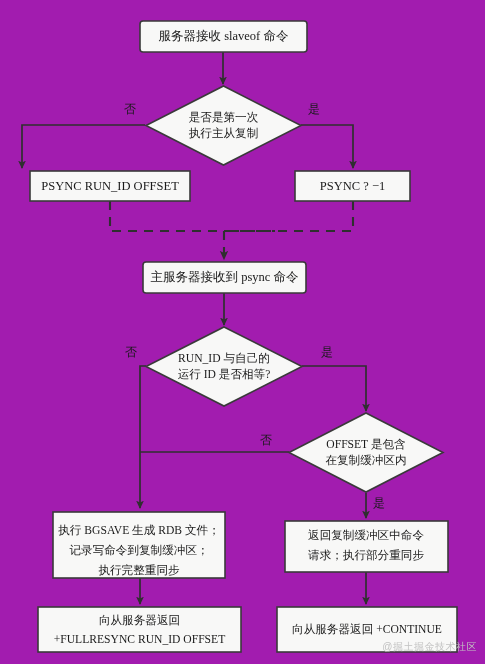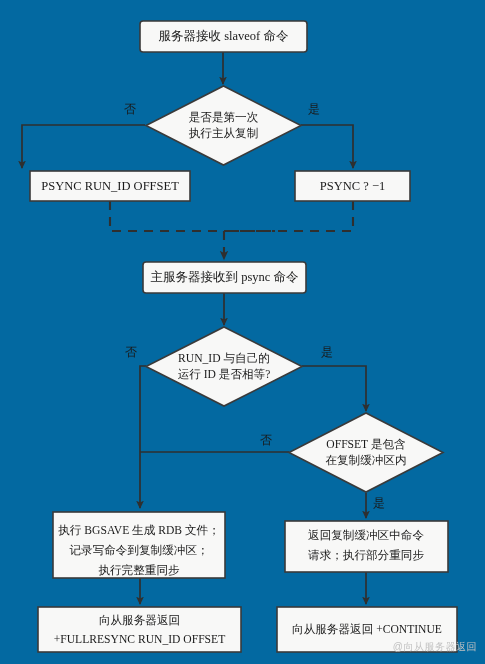--- a/index.html
+++ b/index.html
@@ -4,21 +4,21 @@
 <style>
   html, body {
     margin: 0;
     padding: 0;
     background: #ffffff;
   }
   #canvas {
     position: relative;
     width: 485px;
     height: 664px;
-    background: #0369a1;
+    background: #a21caf;
     font-family: "Liberation Serif", "DejaVu Serif", serif;
     overflow: hidden;
   }
   #flow {
     position: absolute;
     top: 0;
     left: 0;
     width: 485px;
     height: 664px;
   }
@@ -177,15 +177,15 @@
       <text class="node-text small" x="139.5" y="640">+FULLRESYNC RUN_ID OFFSET</text>
     </g>
 
     <g>
       <rect class="node-box" x="277" y="607" width="180" height="45"></rect>
       <text class="node-text small" x="367" y="630">向从服务器返回 +CONTINUE</text>
     </g>
 
   </svg>
 
-  <div class="watermark">@向从服务器返回</div>
+  <div class="watermark">@掘土掘金技术社区</div>
 
 </div>
 
 </body></html>

